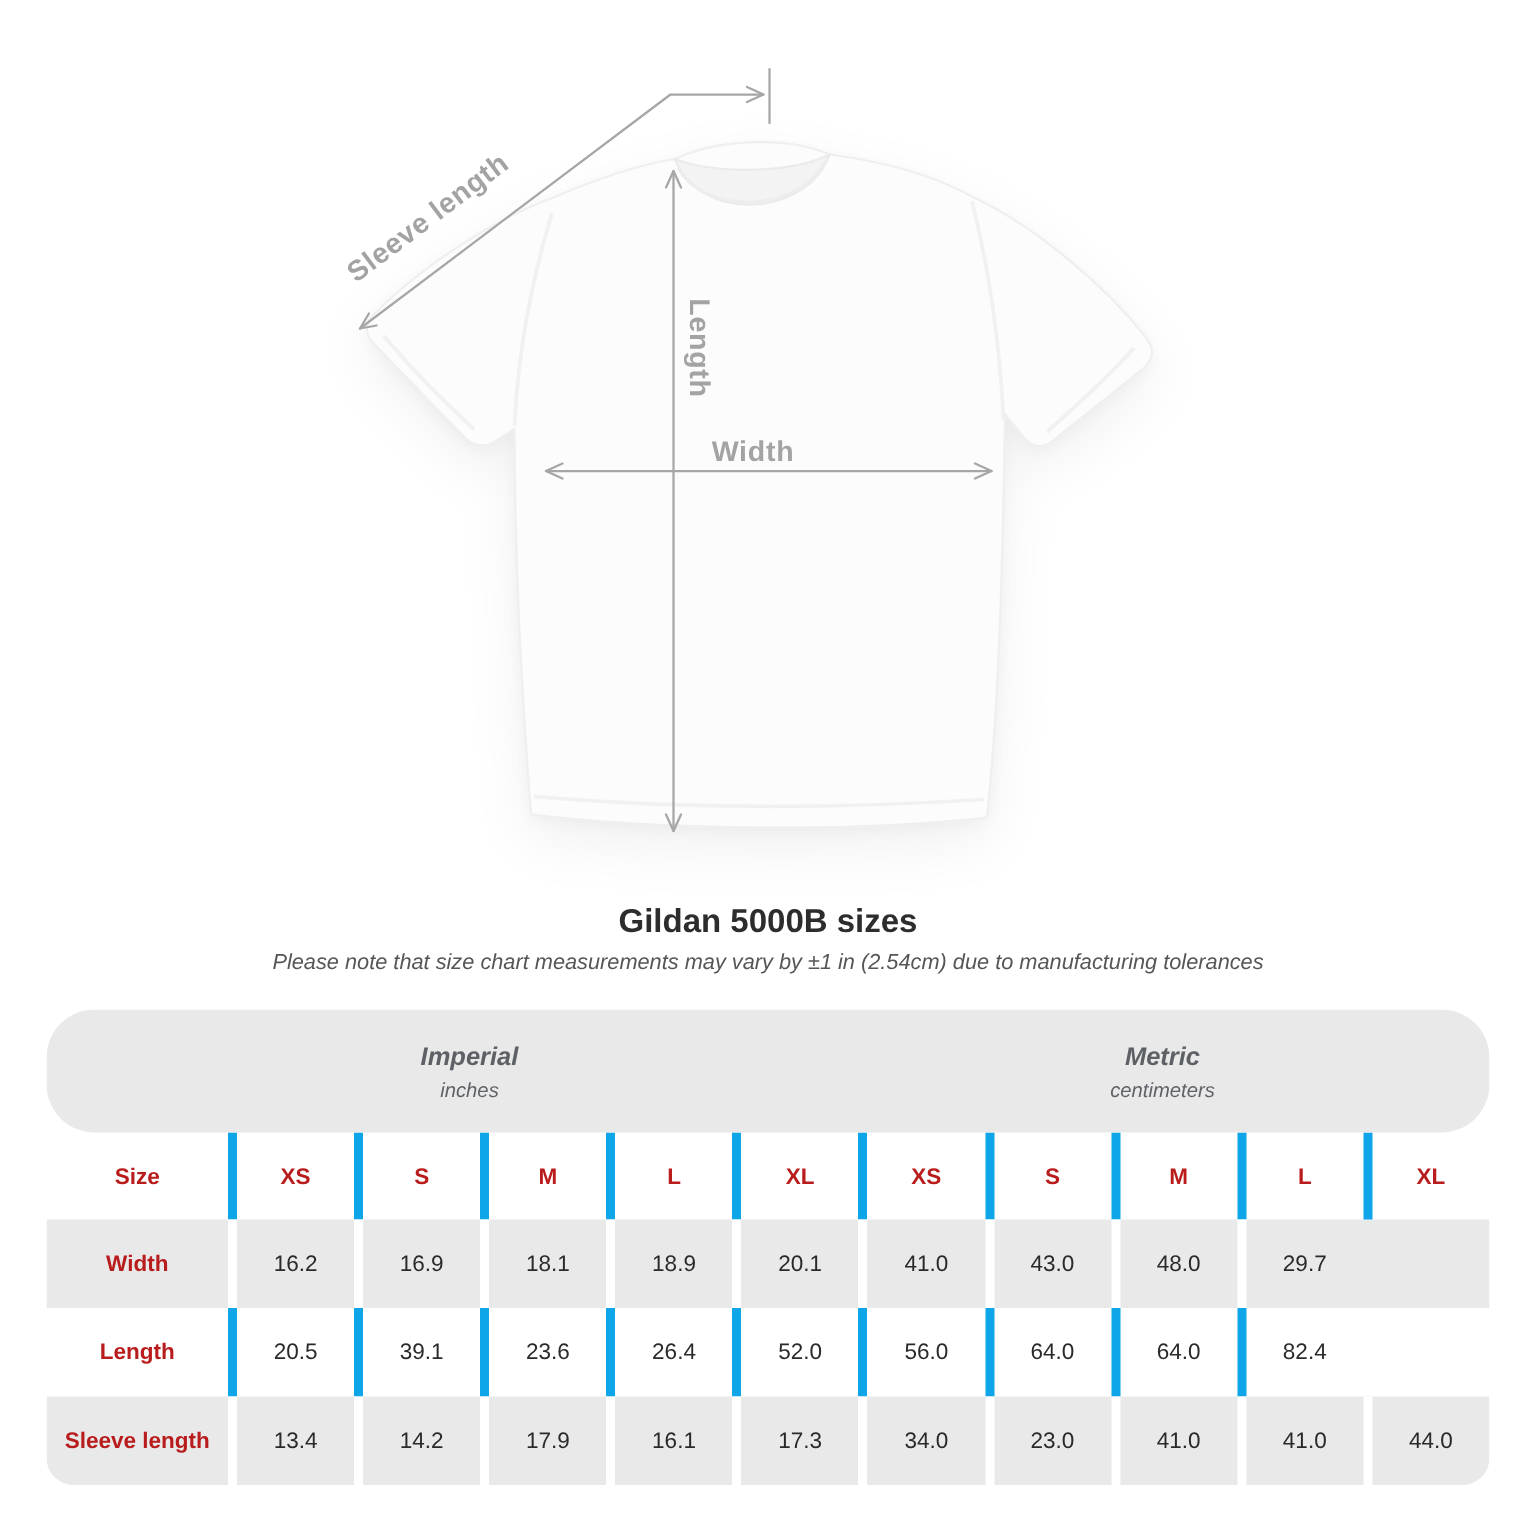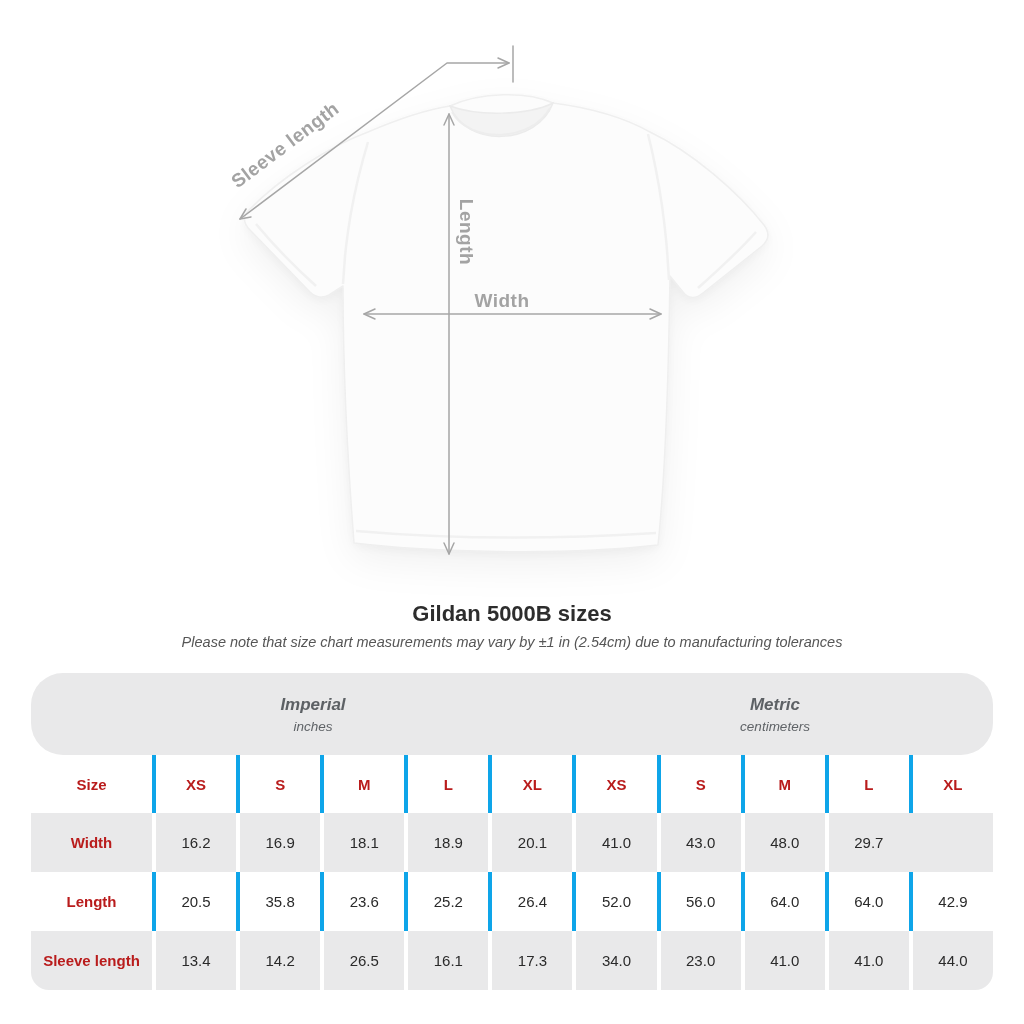--- a/index.html
+++ b/index.html
@@ -95,21 +95,21 @@
     background: #ffffff;
   }
   .trow.sizes { height: 58px; }
   .trow.stripe { background: #e9e9ea; }
   .cell {
     display: flex;
     align-items: center;
     justify-content: center;
     font-size: 15px;
     color: #2a2a2a;
-    border-left: 4px solid #0ea5e9;
+    border-left: 6px solid #0ea5e9;
   }
   .trow.stripe .cell { border-left-color: #ffffff; }
   .cell:first-child { border-left: none; }
   .cell.head, .cell.rowlabel {
     font-weight: bold;
     color: #b91c1c;
   }
 </style>
 </head>
 <body>
@@ -209,36 +209,35 @@
       <div class="cell value">20.1</div>
       <div class="cell value">41.0</div>
       <div class="cell value">43.0</div>
       <div class="cell value">48.0</div>
       <div class="cell value">29.7</div>
     </div>
 
     <div class="trow">
       <div class="cell rowlabel">Length</div>
       <div class="cell value">20.5</div>
-      <div class="cell value">35.8</div>
+      <div class="cell value">39.1</div>
       <div class="cell value">23.6</div>
-      <div class="cell value">25.2</div>
       <div class="cell value">26.4</div>
       <div class="cell value">52.0</div>
       <div class="cell value">56.0</div>
       <div class="cell value">64.0</div>
       <div class="cell value">64.0</div>
-      <div class="cell value">42.9</div>
+      <div class="cell value">82.4</div>
     </div>
 
     <div class="trow stripe">
       <div class="cell rowlabel">Sleeve length</div>
       <div class="cell value">13.4</div>
       <div class="cell value">14.2</div>
-      <div class="cell value">26.5</div>
+      <div class="cell value">17.9</div>
       <div class="cell value">16.1</div>
       <div class="cell value">17.3</div>
       <div class="cell value">34.0</div>
       <div class="cell value">23.0</div>
       <div class="cell value">41.0</div>
       <div class="cell value">41.0</div>
       <div class="cell value">44.0</div>
     </div>
 
   </div>

